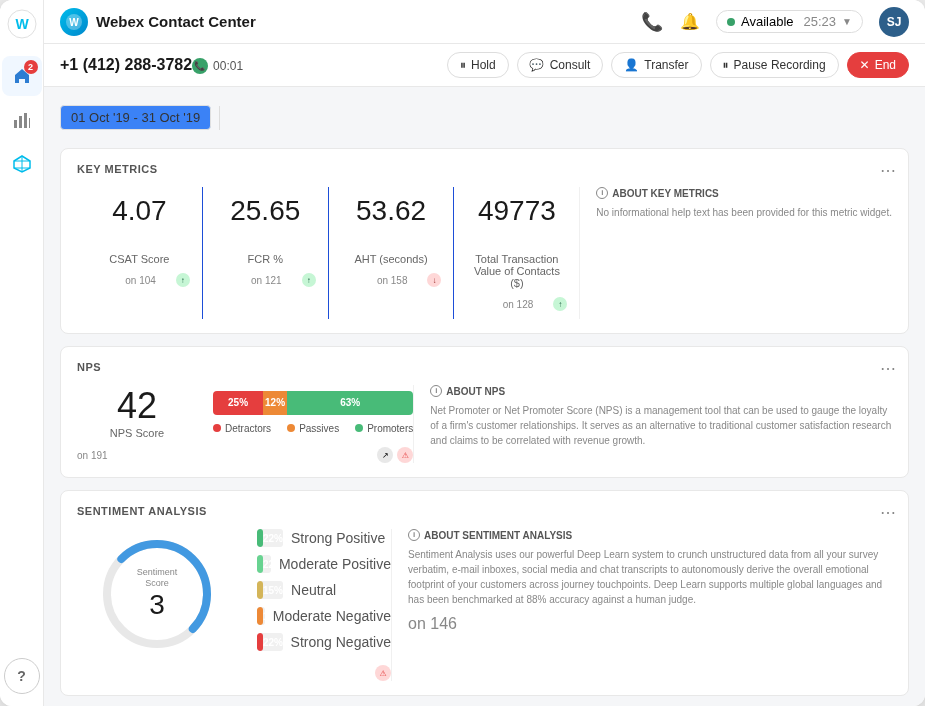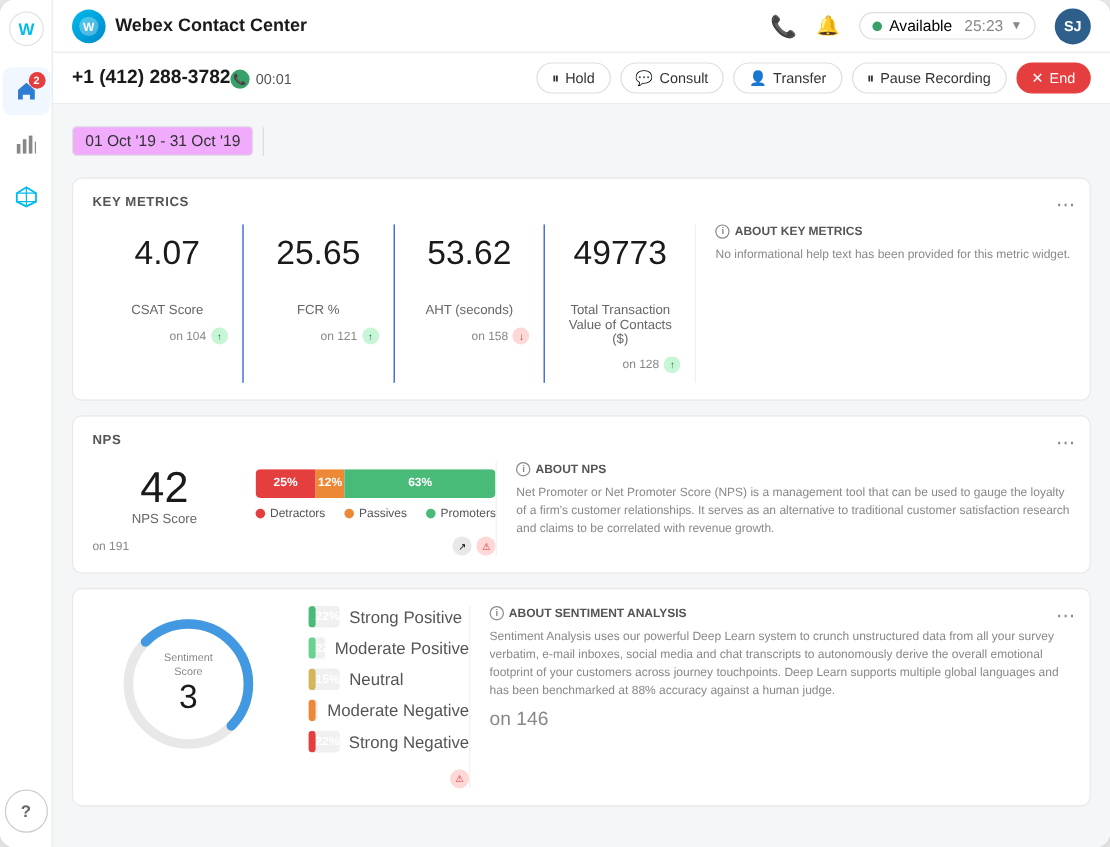--- a/index.html
+++ b/index.html
@@ -36,35 +36,35 @@
     .call-phone-icon { width: 16px; height: 16px; background: #38a169; border-radius: 50%; display: flex; align-items: center; justify-content: center; color: #fff; font-size: 9px; }
     .call-actions { display: flex; align-items: center; gap: 8px; }
     .call-btn { display: flex; align-items: center; gap: 5px; border: 1px solid #ddd; border-radius: 20px; padding: 5px 12px; font-size: 12px; cursor: pointer; background: #fff; color: #333; }
     .call-btn-end { background: #e53e3e; color: #fff; border: 1px solid #e53e3e; border-radius: 20px; padding: 5px 12px; font-size: 12px; cursor: pointer; display: flex; align-items: center; gap: 5px; }
 
     
     .content { flex: 1; overflow-y: auto; padding: 12px 16px; background: #f5f6f8; }
 
     
     .date-filter { display: flex; align-items: center; gap: 8px; margin-bottom: 12px; padding: 6px 0; }
-    .date-filter-text { font-size: 13px; color: #333; border: 1px solid #e0e0e0; border-radius: 4px; padding: 4px 10px; background: #f0abfc; cursor: pointer; }
+    .date-filter-text { font-size: 13px; color: #333; border: 1px solid #e0e0e0; border-radius: 4px; padding: 4px 10px; background: #3b82f6; cursor: pointer; }
     .date-divider { width: 1px; height: 24px; background: #ddd; }
 
     
     .widget-card { background: #fff; border-radius: 8px; border: 1px solid #e8e8e8; margin-bottom: 12px; padding: 14px 16px; position: relative; }
     .widget-title { font-size: 11px; font-weight: 700; color: #555; text-transform: uppercase; letter-spacing: 0.5px; margin-bottom: 12px; }
     .widget-more { position: absolute; top: 12px; right: 12px; cursor: pointer; color: #888; font-size: 16px; }
 
     
     .metrics-grid { display: flex; gap: 0; }
     .metric-item { flex: 1; text-align: center; padding: 8px 12px; border-right: 1px solid #1d4ed8; }
     .metric-item:last-child { border-right: none; }
     .metric-value { font-size: 28px; font-weight: 400; color: #1a1a1a; margin-bottom: 4px; }
     .metric-label { font-size: 11px; color: #666; margin-top: 26px; }
-    .metric-footer { display: flex; align-items: center; justify-content: flex-end; gap: 4px; margin-top: 8px; font-size: 10px; color: #888; }
+    .metric-footer { display: flex; align-items: center; justify-content: flex-end; gap: 20px; margin-top: 8px; font-size: 10px; color: #888; }
     .metric-trend { width: 14px; height: 14px; border-radius: 50%; display: flex; align-items: center; justify-content: center; font-size: 8px; }
     .trend-up { background: #c6f6d5; color: #276749; }
     .trend-down { background: #fed7d7; color: #9b2c2c; }
 
     
     .nps-content { display: flex; align-items: center; gap: 16px; }
     .nps-score-section { min-width: 120px; }
     .nps-score-value { font-size: 36px; font-weight: 400; color: #1a1a1a; text-align: center; }
     .nps-score-label { font-size: 11px; color: #666; text-align: center; }
     .nps-bar-section { flex: 1; }
@@ -294,20 +294,21 @@
             <div class="about-box-title">
               <span class="info-icon">i</span>
               <span>ABOUT NPS</span>
             </div>
             <div class="about-box-text">Net Promoter or Net Promoter Score (NPS) is a management tool that can be used to gauge the loyalty of a firm's customer relationships. It serves as an alternative to traditional customer satisfaction research and claims to be correlated with revenue growth.</div>
           </div>
         </div>
       </div>
 
       <div class="widget-card">
+        <div class="widget-title">SENTIMENT ANALYSIS</div>
         <span class="widget-more">⋯</span>
         <div style="display:flex; gap:0;">
           <div style="flex:1; display:flex; flex-direction:column;">
             <div class="sentiment-content">
 
               <div class="sentiment-gauge">
                 <div class="gauge-container">
                   <svg class="gauge-svg" viewBox="0 0 130 130">
                     <circle cx="65" cy="65" r="50" fill="none" stroke="#e8e8e8" stroke-width="8"></circle>
                     <circle cx="65" cy="65" r="50" fill="none" stroke="#4299e1" stroke-width="8" stroke-dasharray="157 157" stroke-dashoffset="40" stroke-linecap="round" transform="rotate(-90 65 65)"></circle>

